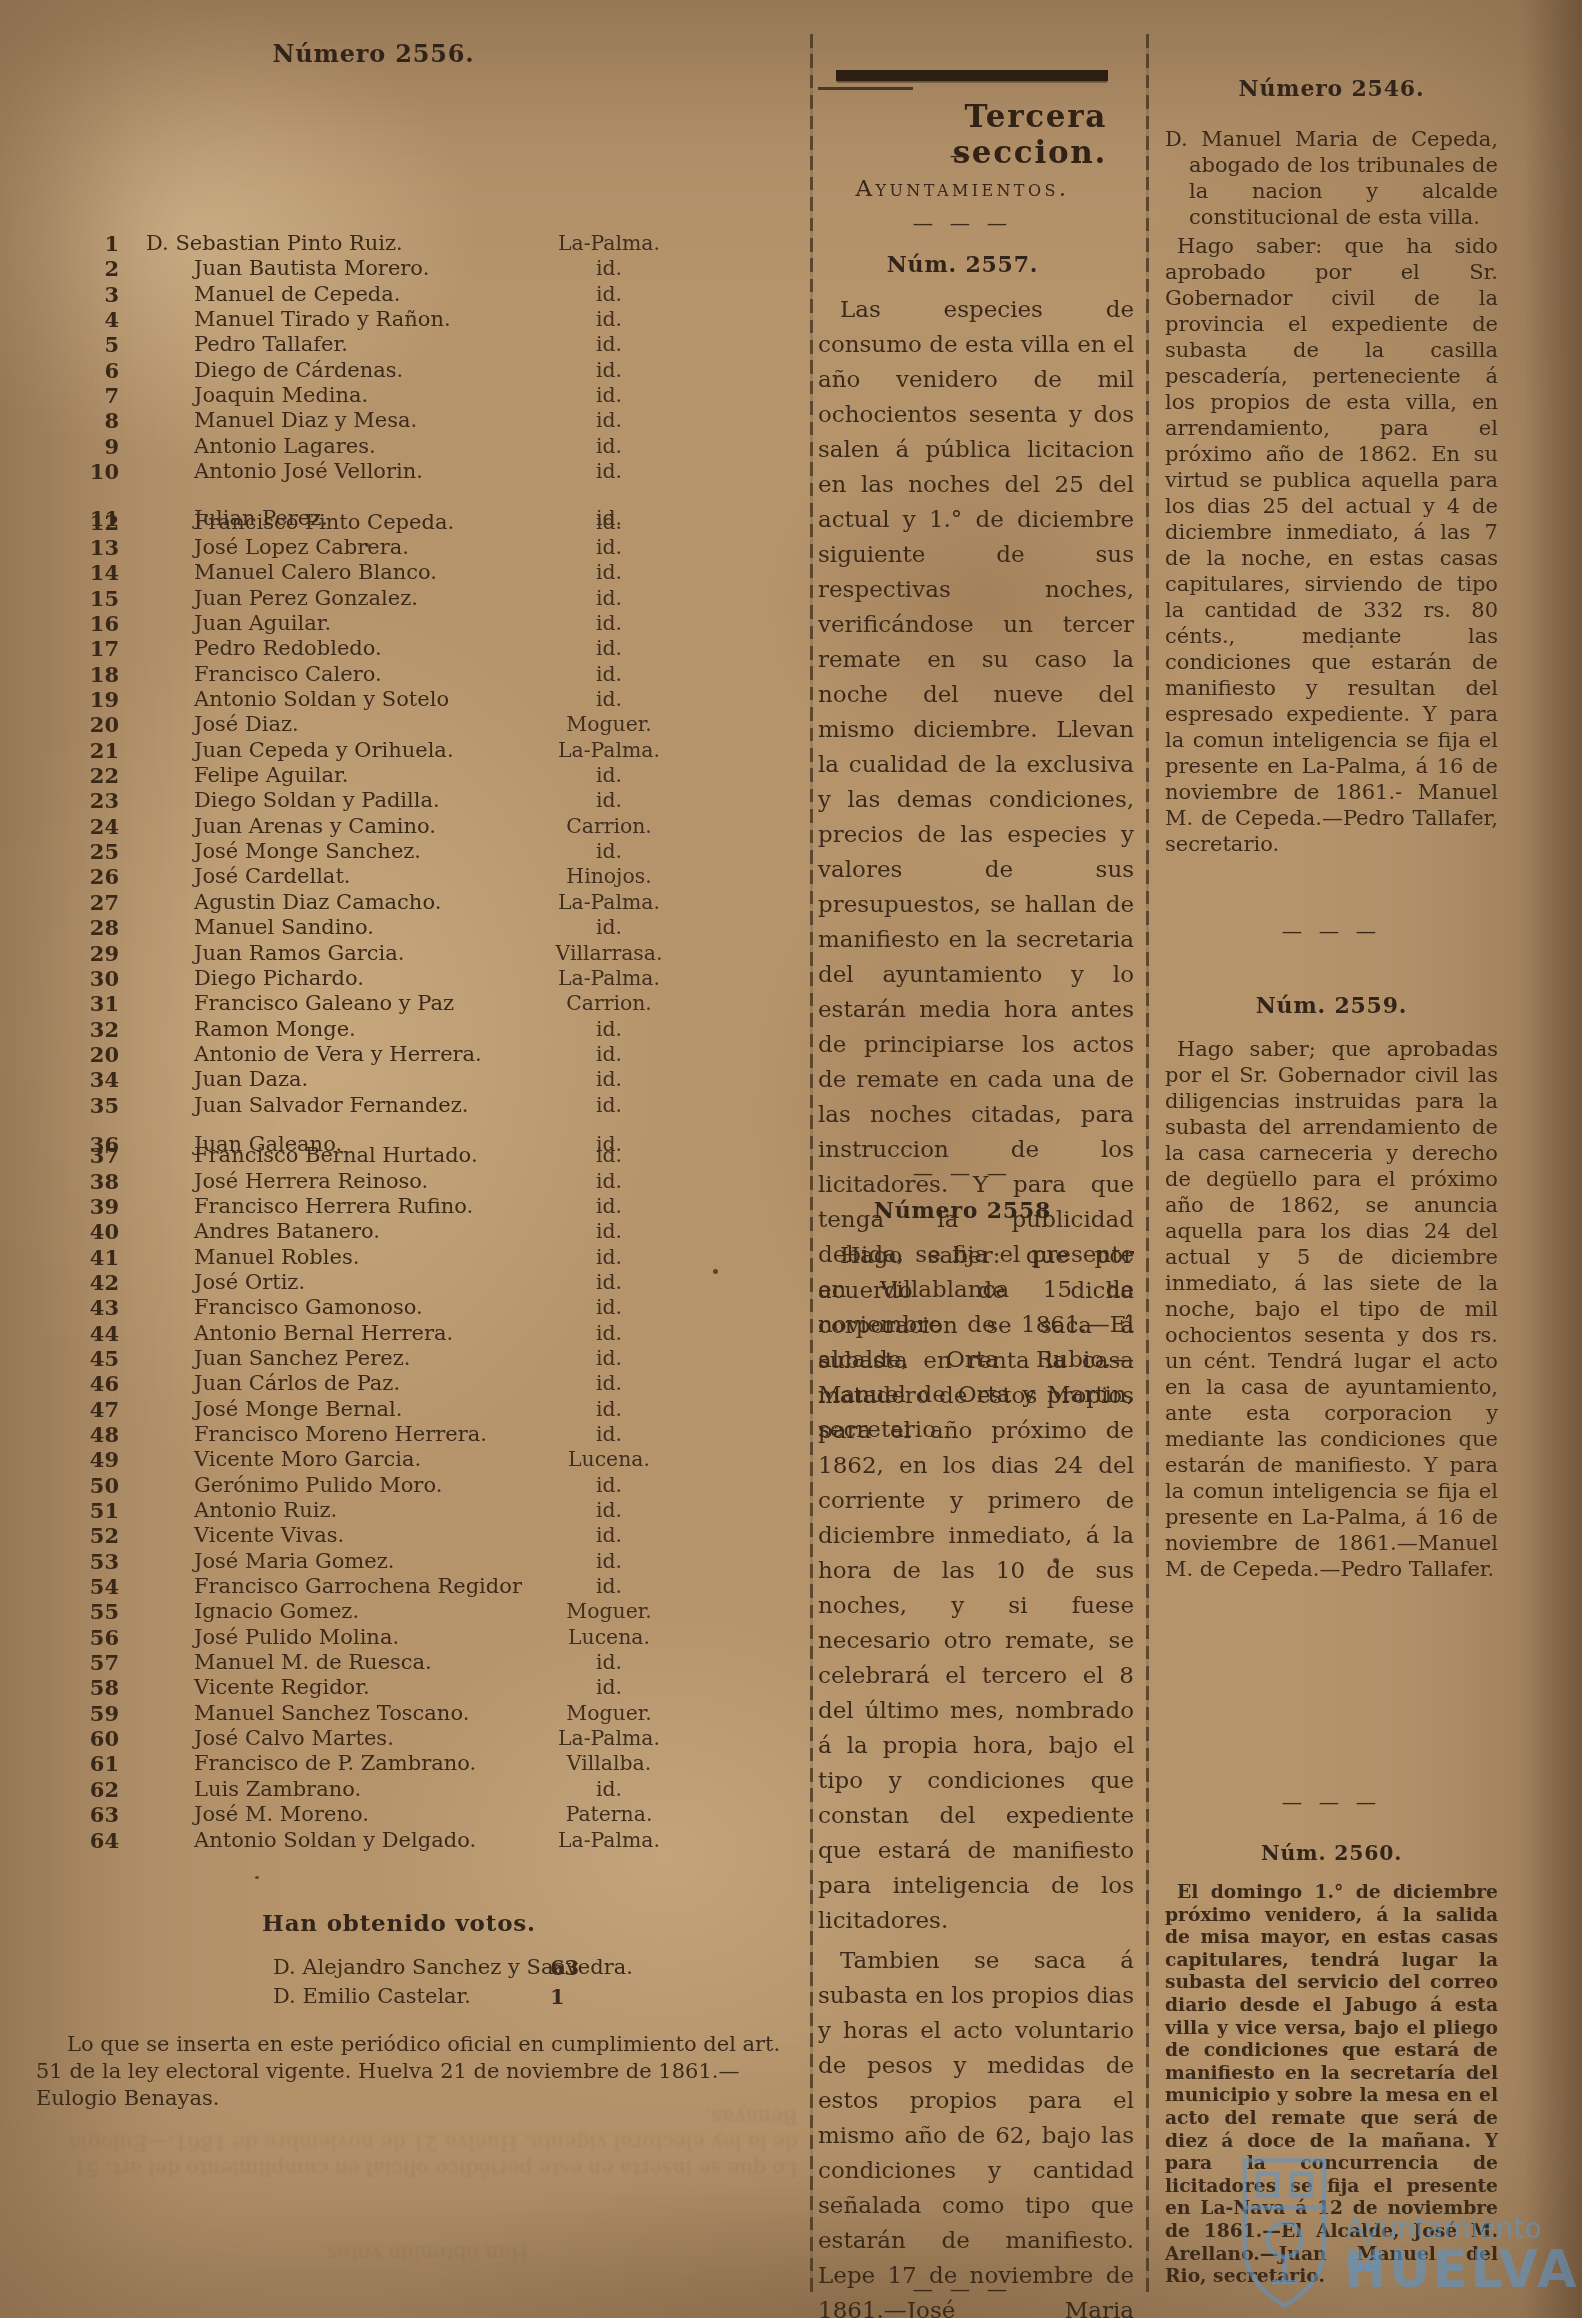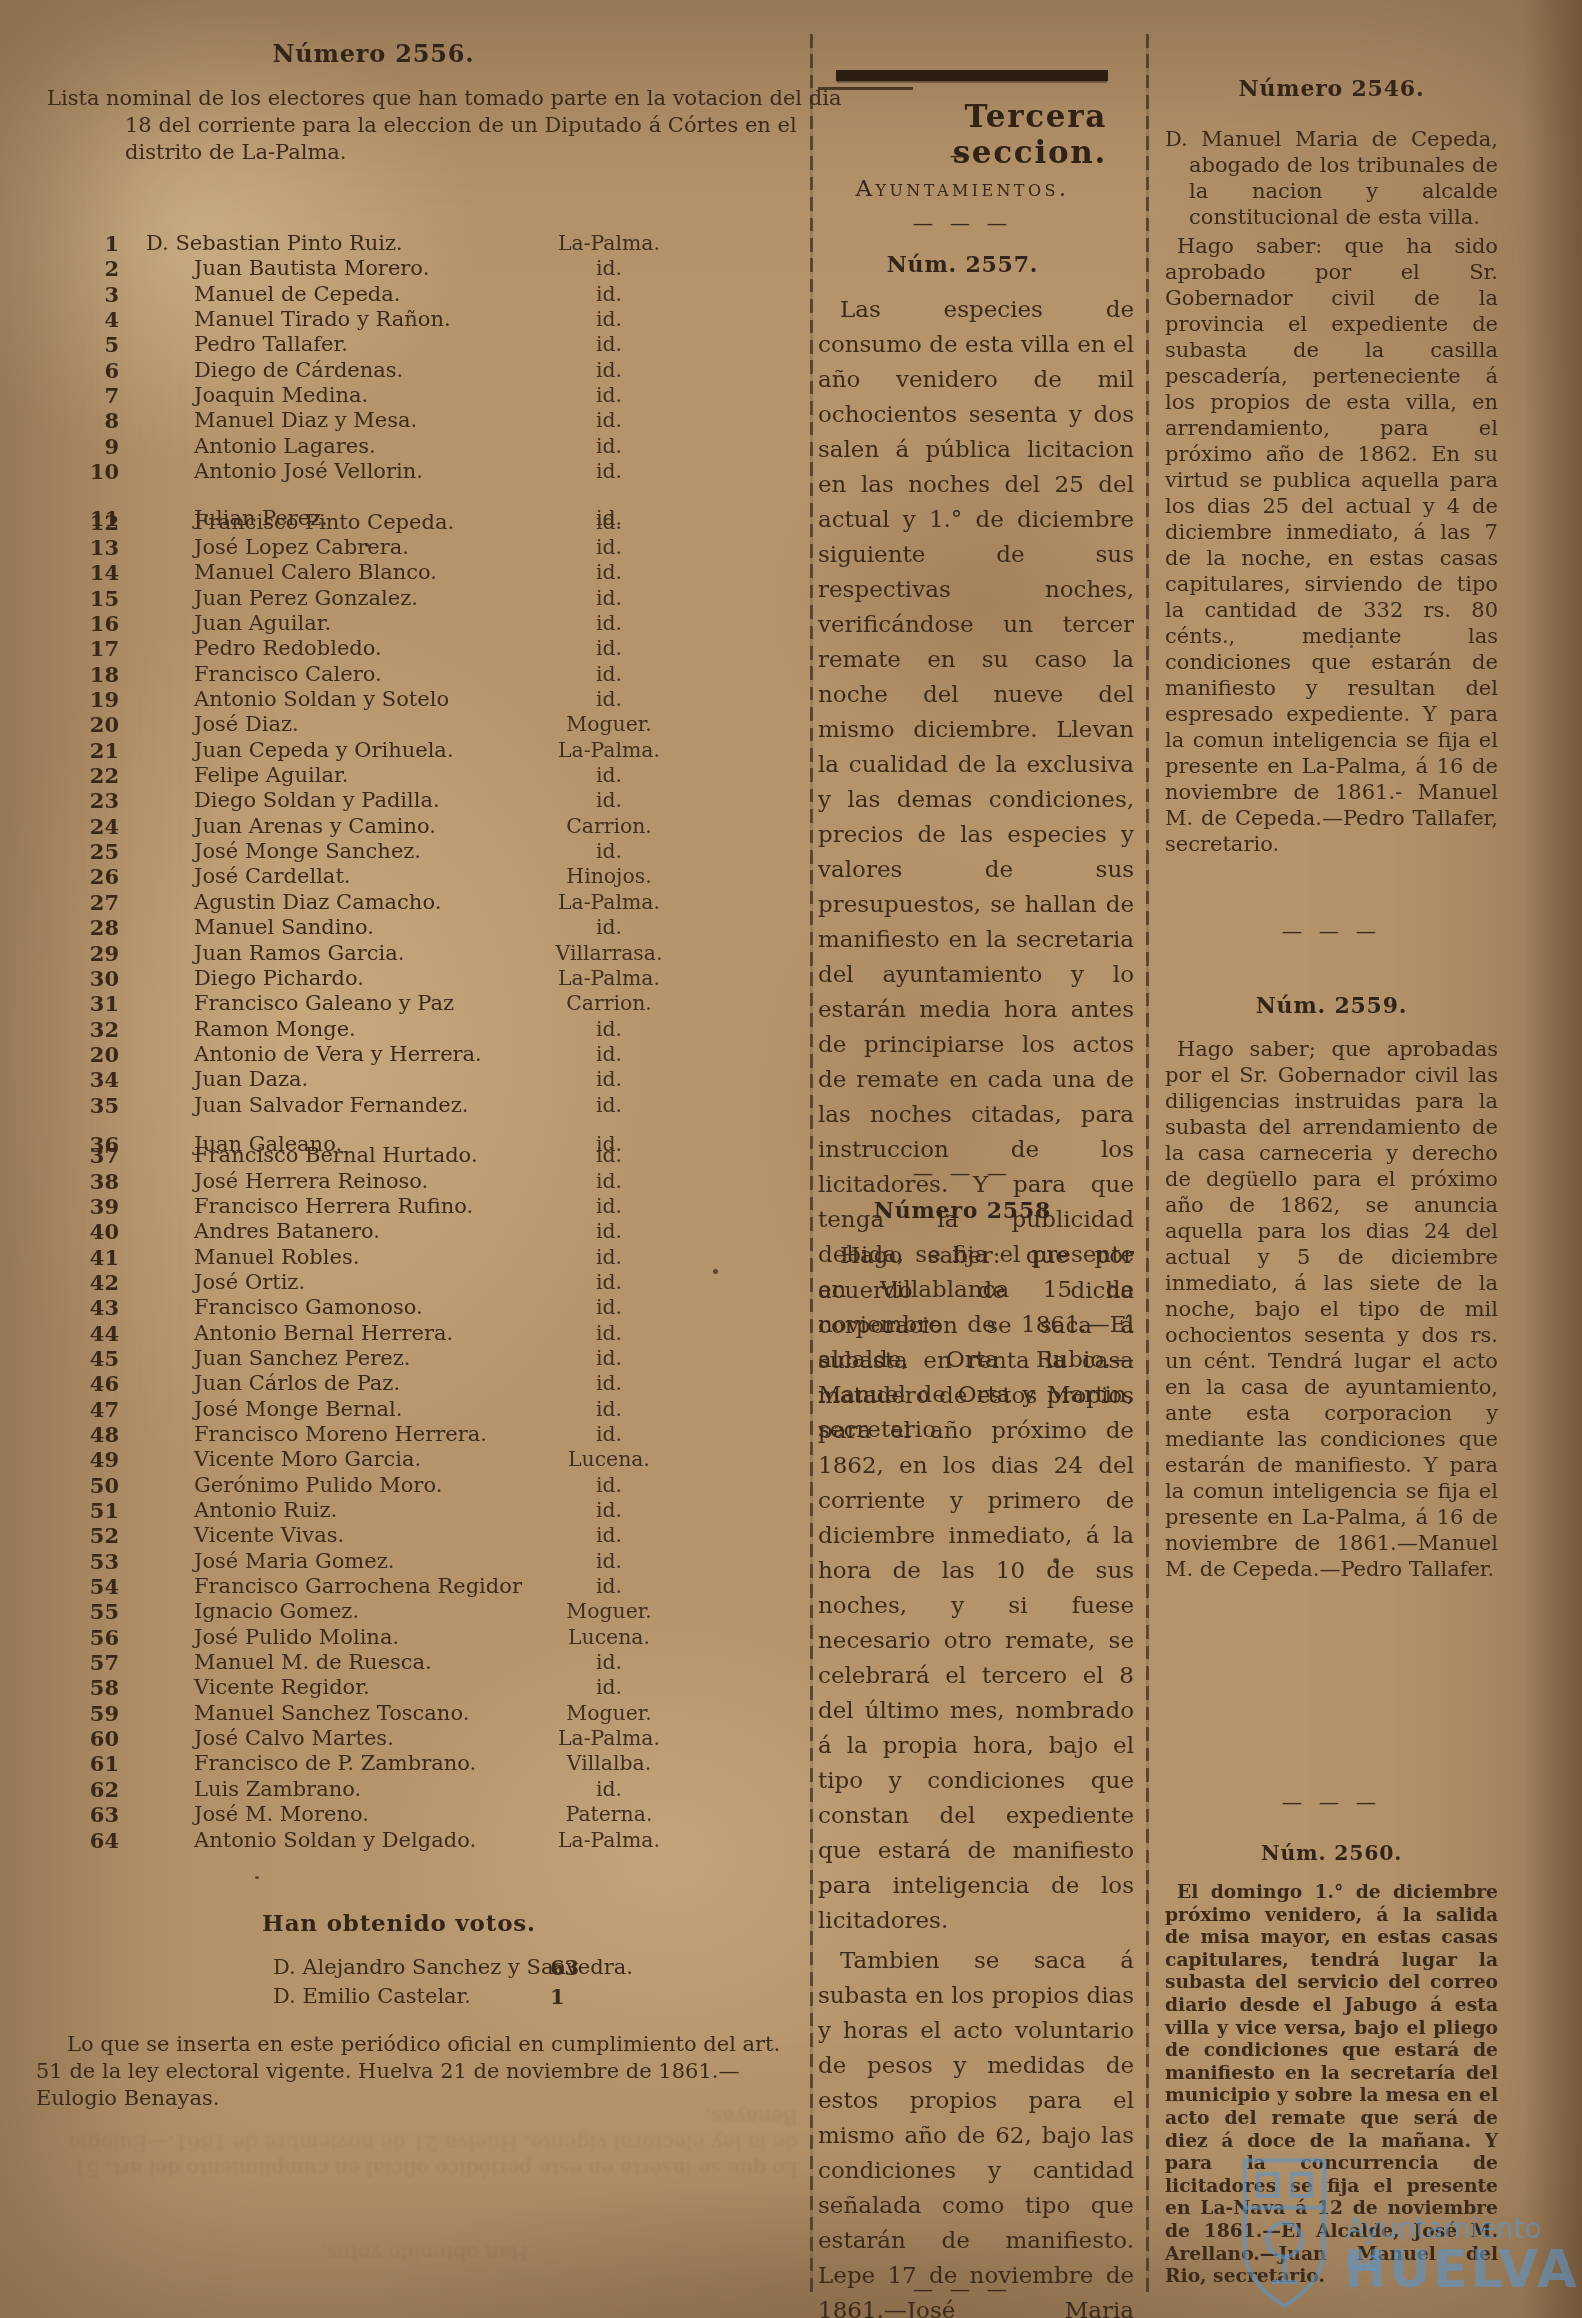--- a/index.html
+++ b/index.html
@@ -74,21 +74,20 @@
 <body>
 
 <div class="page">
   <div class="edge-right"></div>
 
   <div class="vsep" style="left:810px;"></div>
   <div class="vsep" style="left:1146px;"></div>
 
   <div class="col-header ctr" style="left:72px;top:39px;width:603px;">Número 2556.</div>
 
-  <div class="intro">Lista nominal de los electores que han tomado parte en la votacion del dia 18 del corriente para la eleccion de un Diputado á Córtes en el distrito de La-Palma.</div>
 
   <div id="electors-list">
       <div class="erow" style="top: 231px;">
         <span class="enum">1</span>
         <span class="ename first">D. Sebastian Pinto Ruiz.</span>
         <span class="eplace">La-Palma.</span>
       </div>
       <div class="erow" style="top: 256px;">
         <span class="enum">2</span>
         <span class="ename">Juan Bautista Morero.</span>

